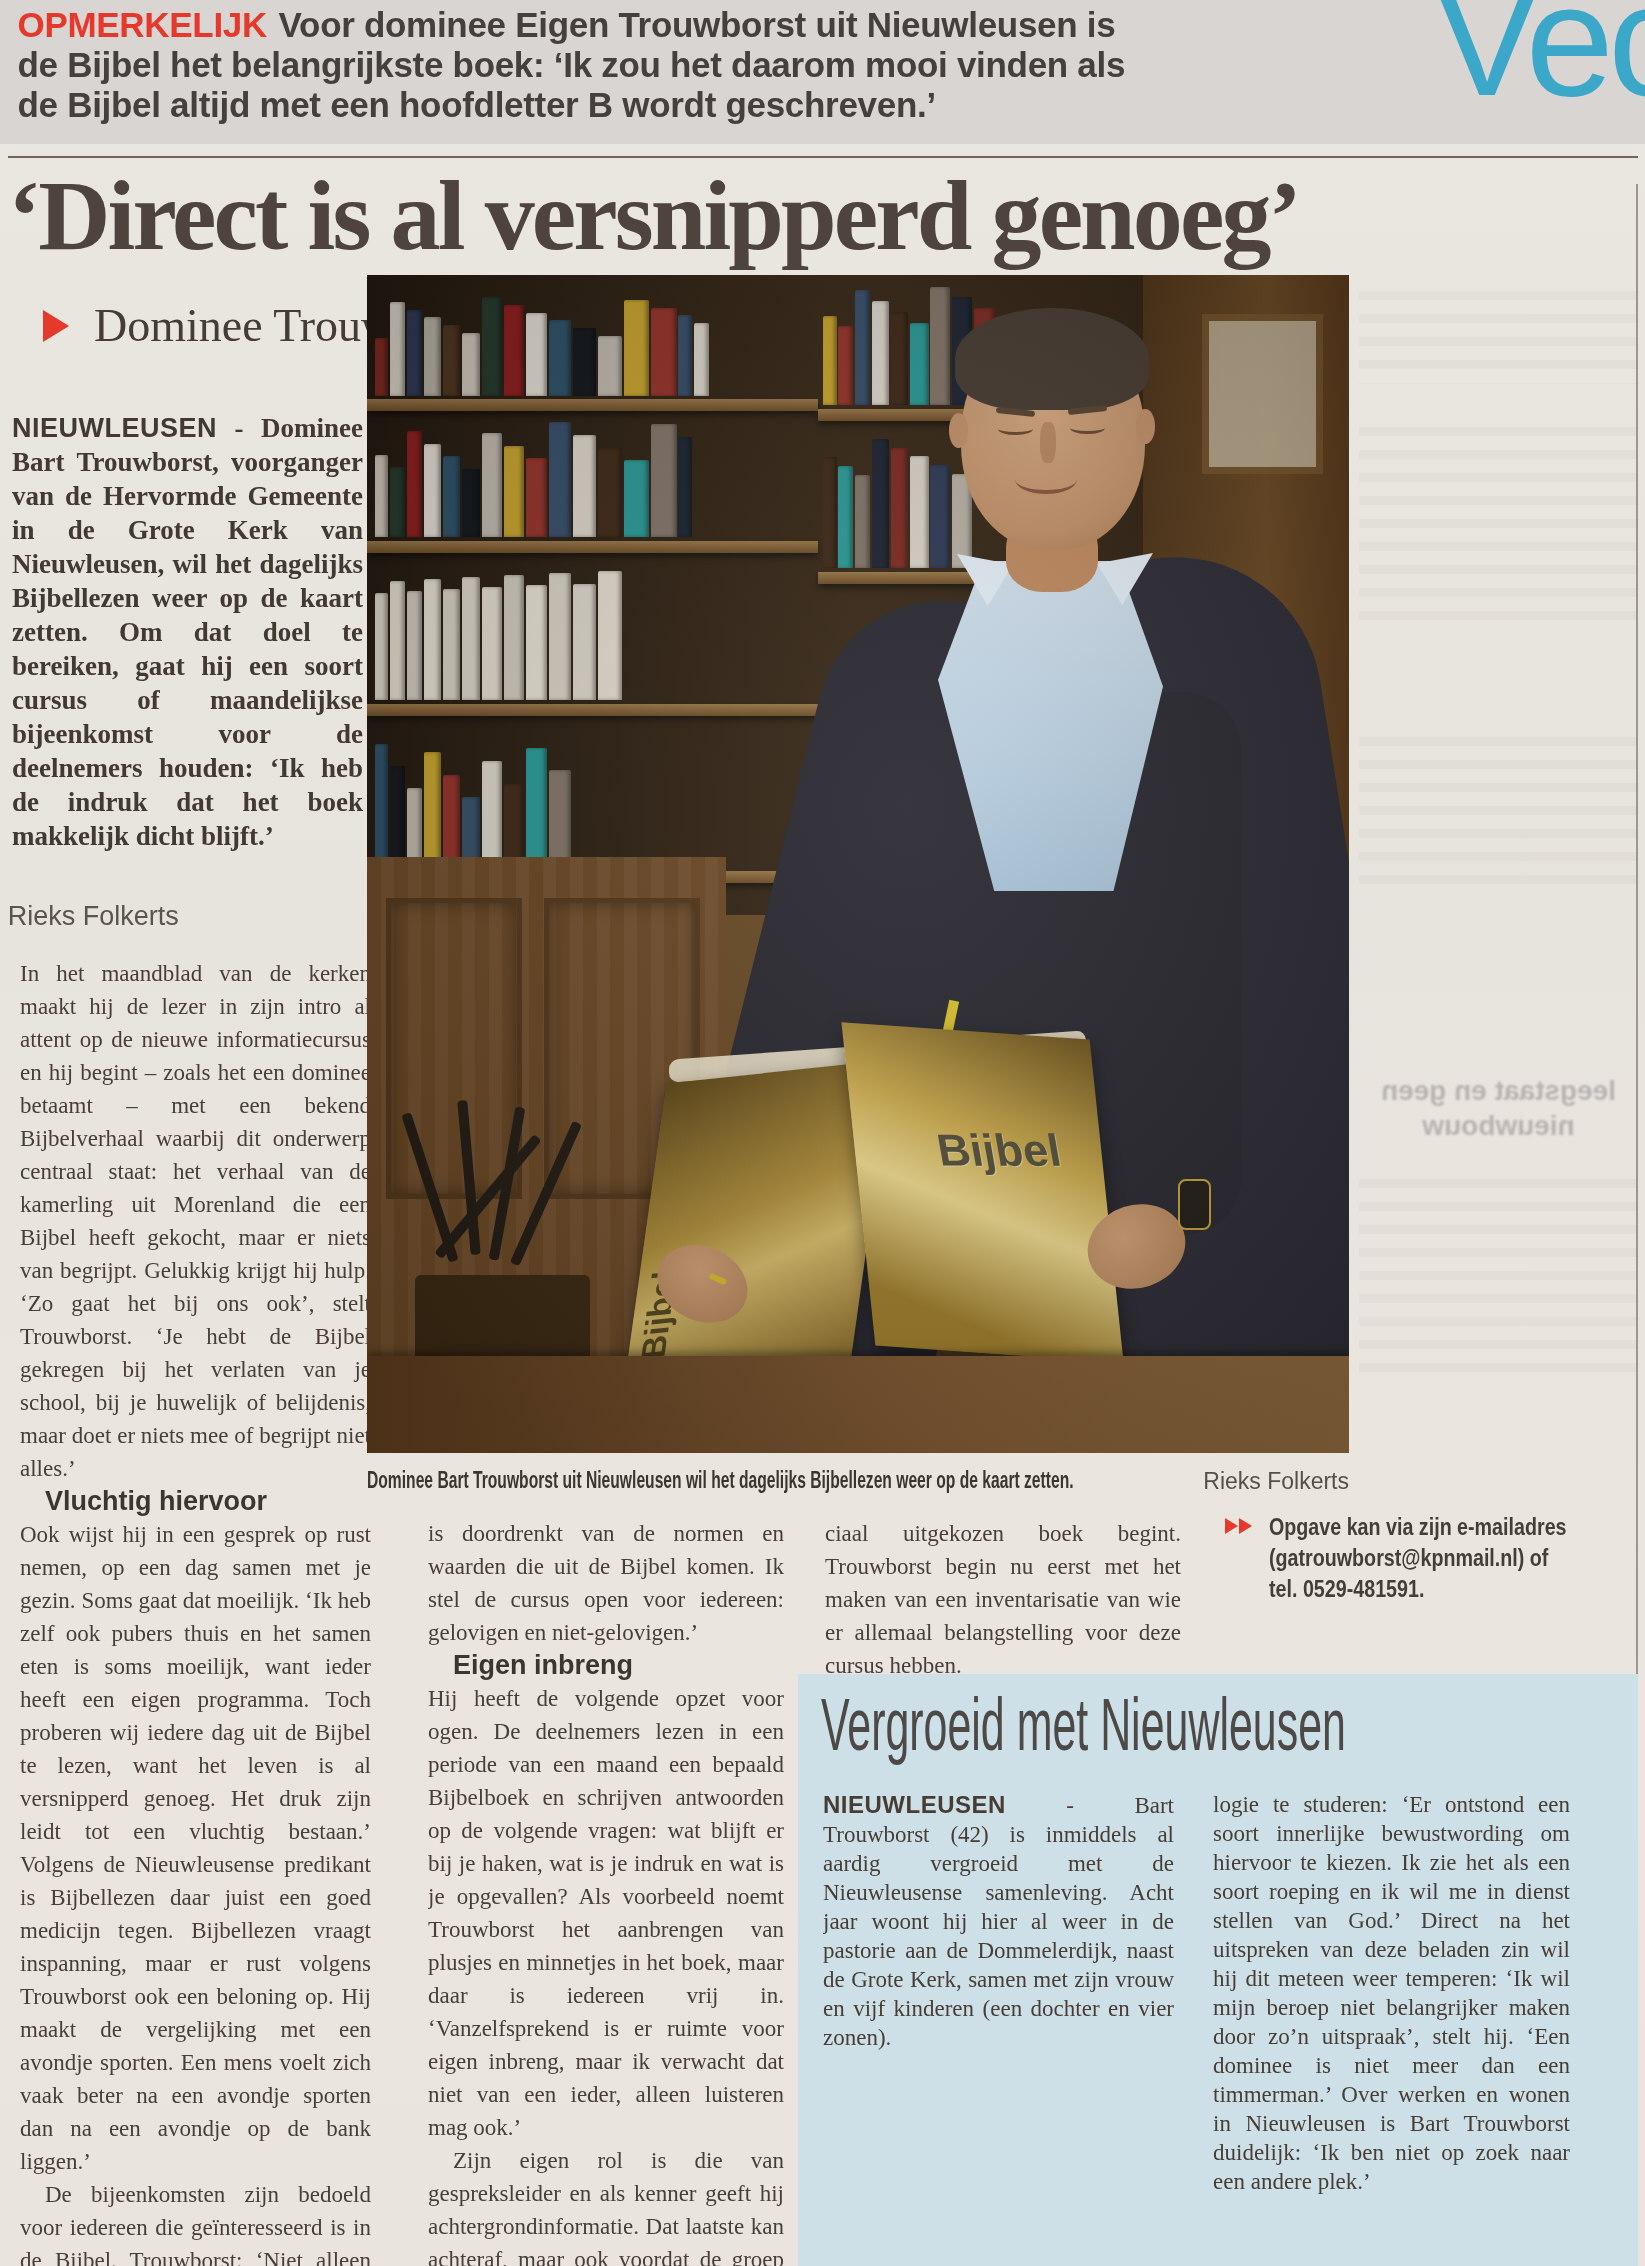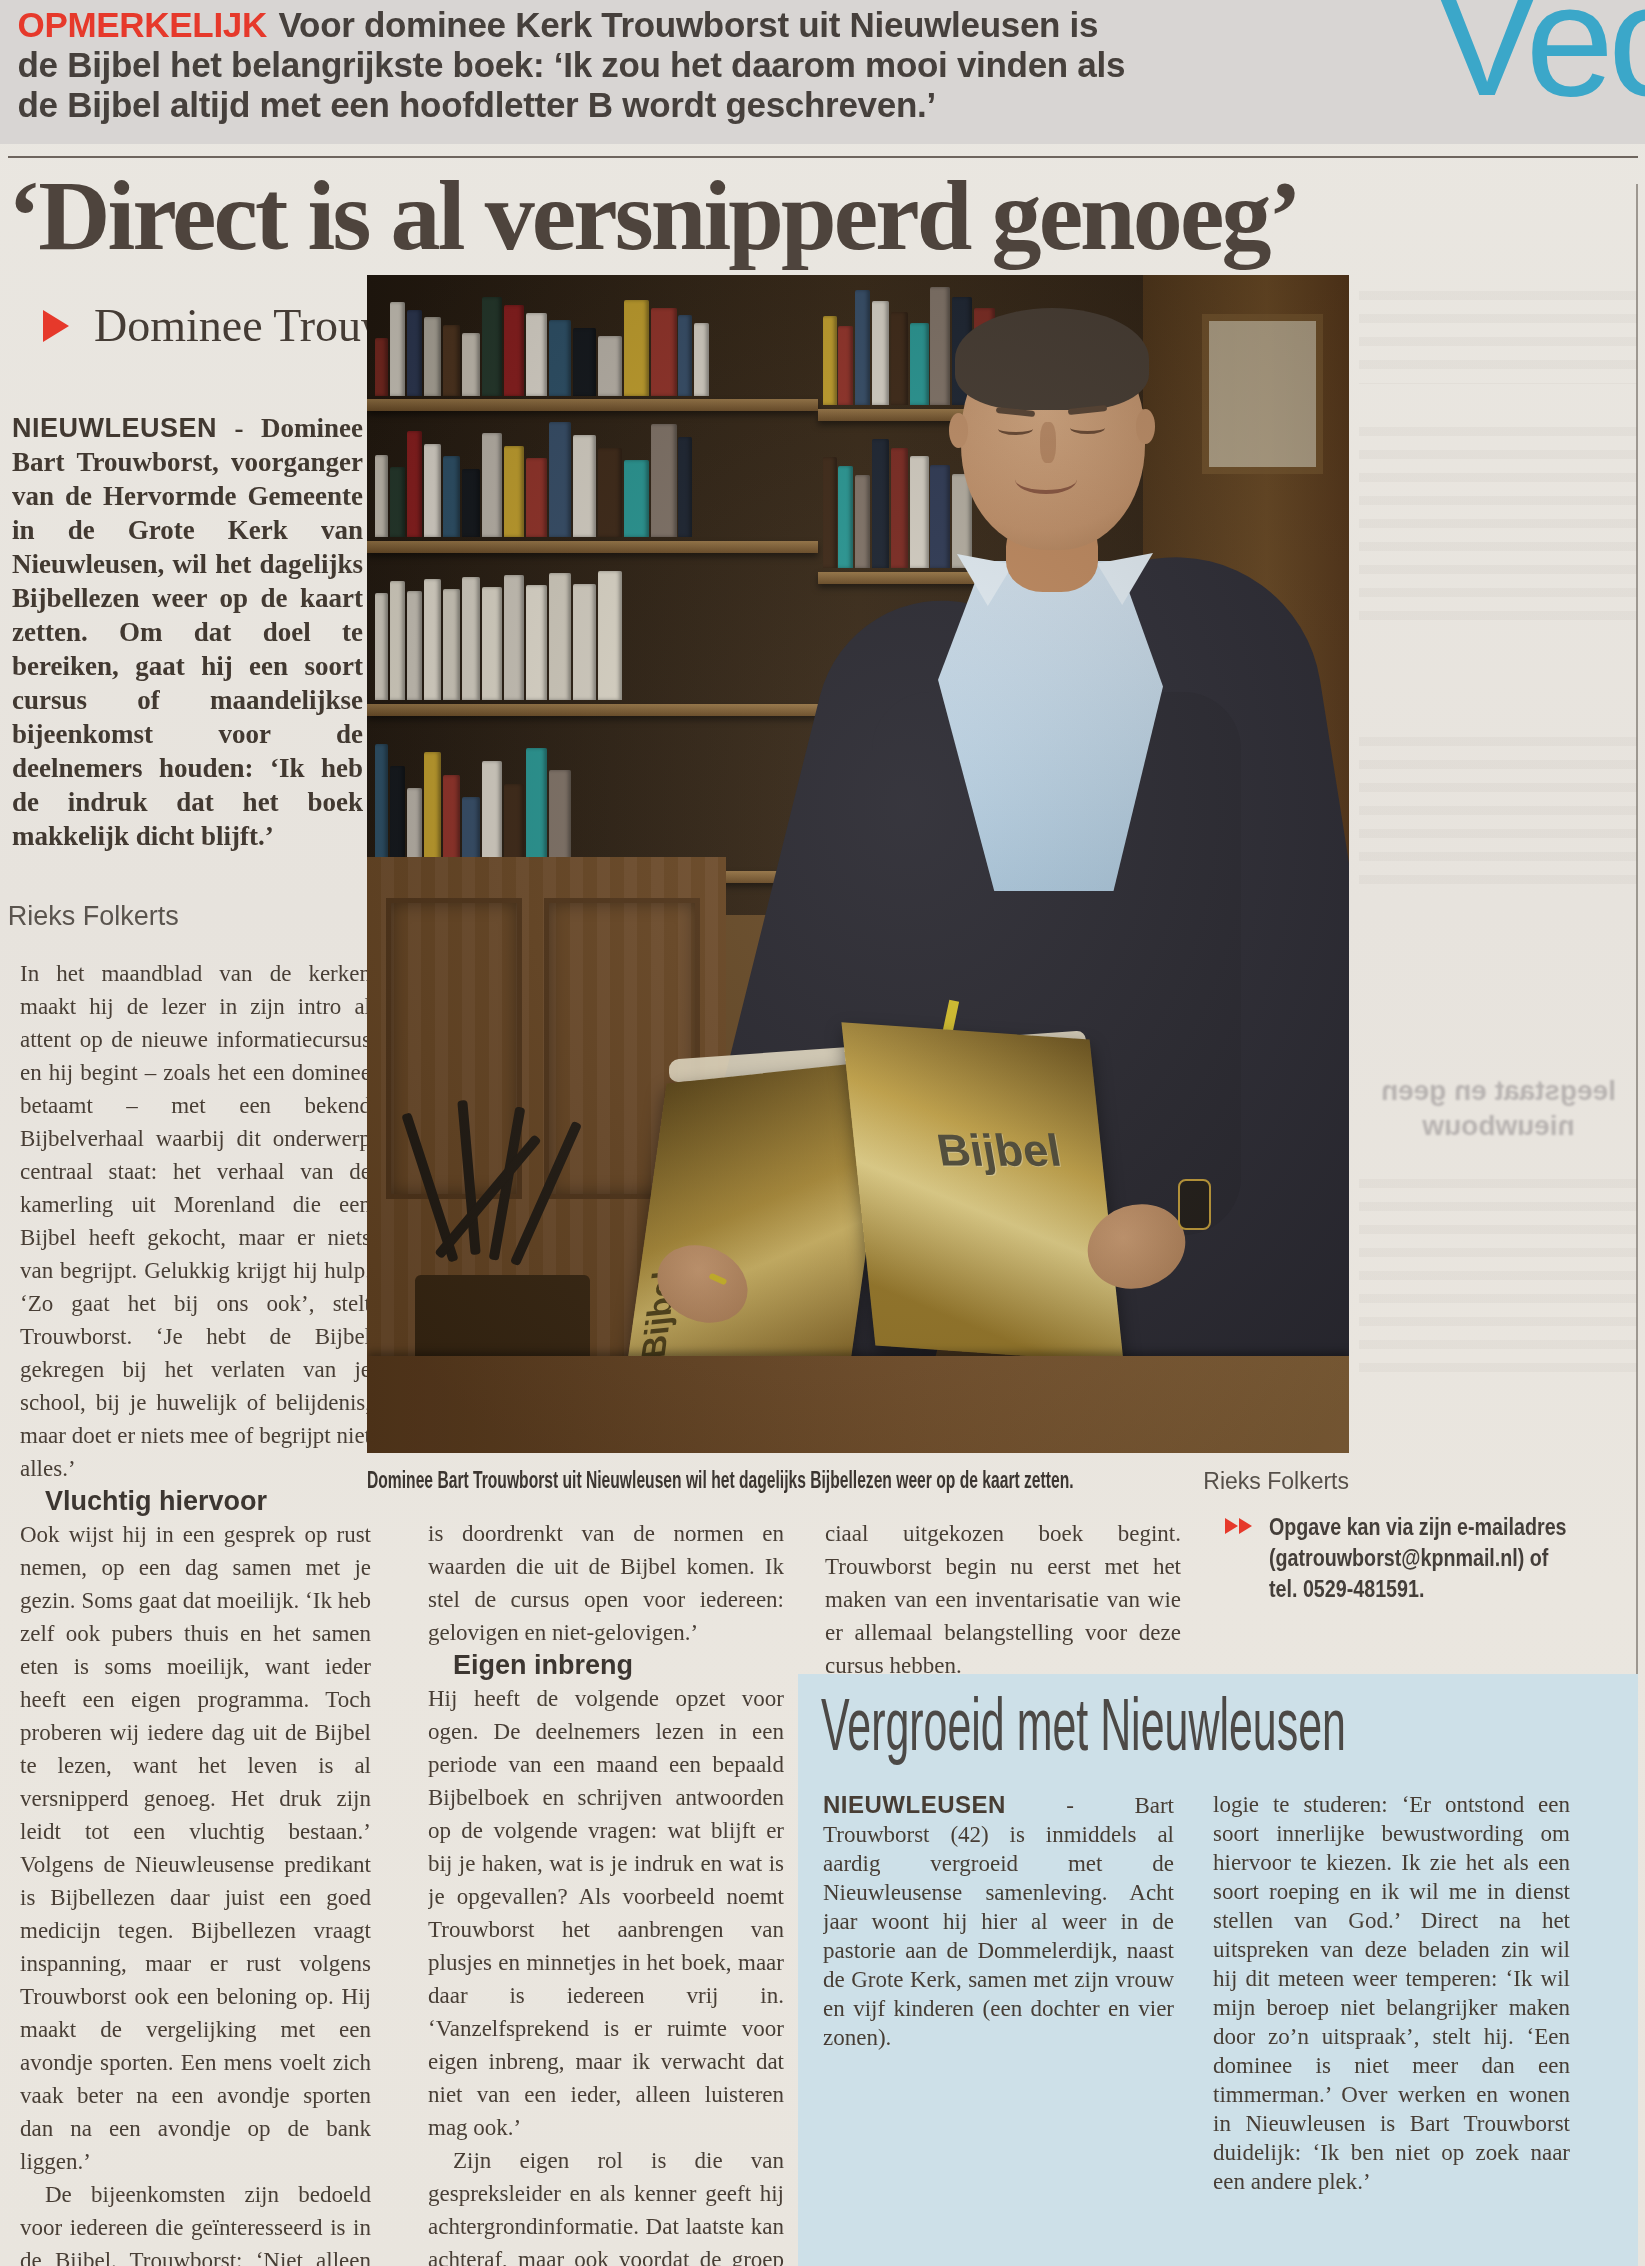--- a/index.html
+++ b/index.html
@@ -145,21 +145,21 @@
   .ring{position:absolute;left:342px;top:1001px;width:17.5px;height:5.8px;background:#d8c02c;border-radius:2.9px;transform:rotate(24deg);}
   .watch{position:absolute;left:811px;top:904px;width:29px;height:47px;background:#241f1a;
     border:2.9px solid #caa33c;border-radius:7.8px;}
   .ph-vignette{position:absolute;inset:0;
     background:radial-gradient(ellipse at 55% 45%,rgba(255,255,255,.06),rgba(0,0,0,.20) 88%);}
 </style>
 </head>
 <body>
 
 <div class="banner">
-  <div class="banner-text"><span class="banner-tag">OPMERKELIJK</span><span>Voor dominee Kerk Trouwborst uit Nieuwleusen is de Bijbel het belangrijkste boek: ‘Ik zou het daarom mooi vinden als de Bijbel altijd met een hoofdletter B wordt geschreven.’</span></div>
+  <div class="banner-text"><span class="banner-tag">OPMERKELIJK</span><span>Voor dominee Eigen Trouwborst uit Nieuwleusen is de Bijbel het belangrijkste boek: ‘Ik zou het daarom mooi vinden als de Bijbel altijd met een hoofdletter B wordt geschreven.’</span></div>
   <div class="masthead">Vec</div>
 </div>
 <div class="hrule"></div>
 <div class="right-rule"></div>
 
 <div class="headline">‘Direct is al versnipperd genoeg’</div>
 <div class="subhead-row">
   <div class="subhead-arrow"></div>
   <div class="subheadline">Dominee Trouwborst bepleit dagelijks Bijbellezen</div>
 </div>

